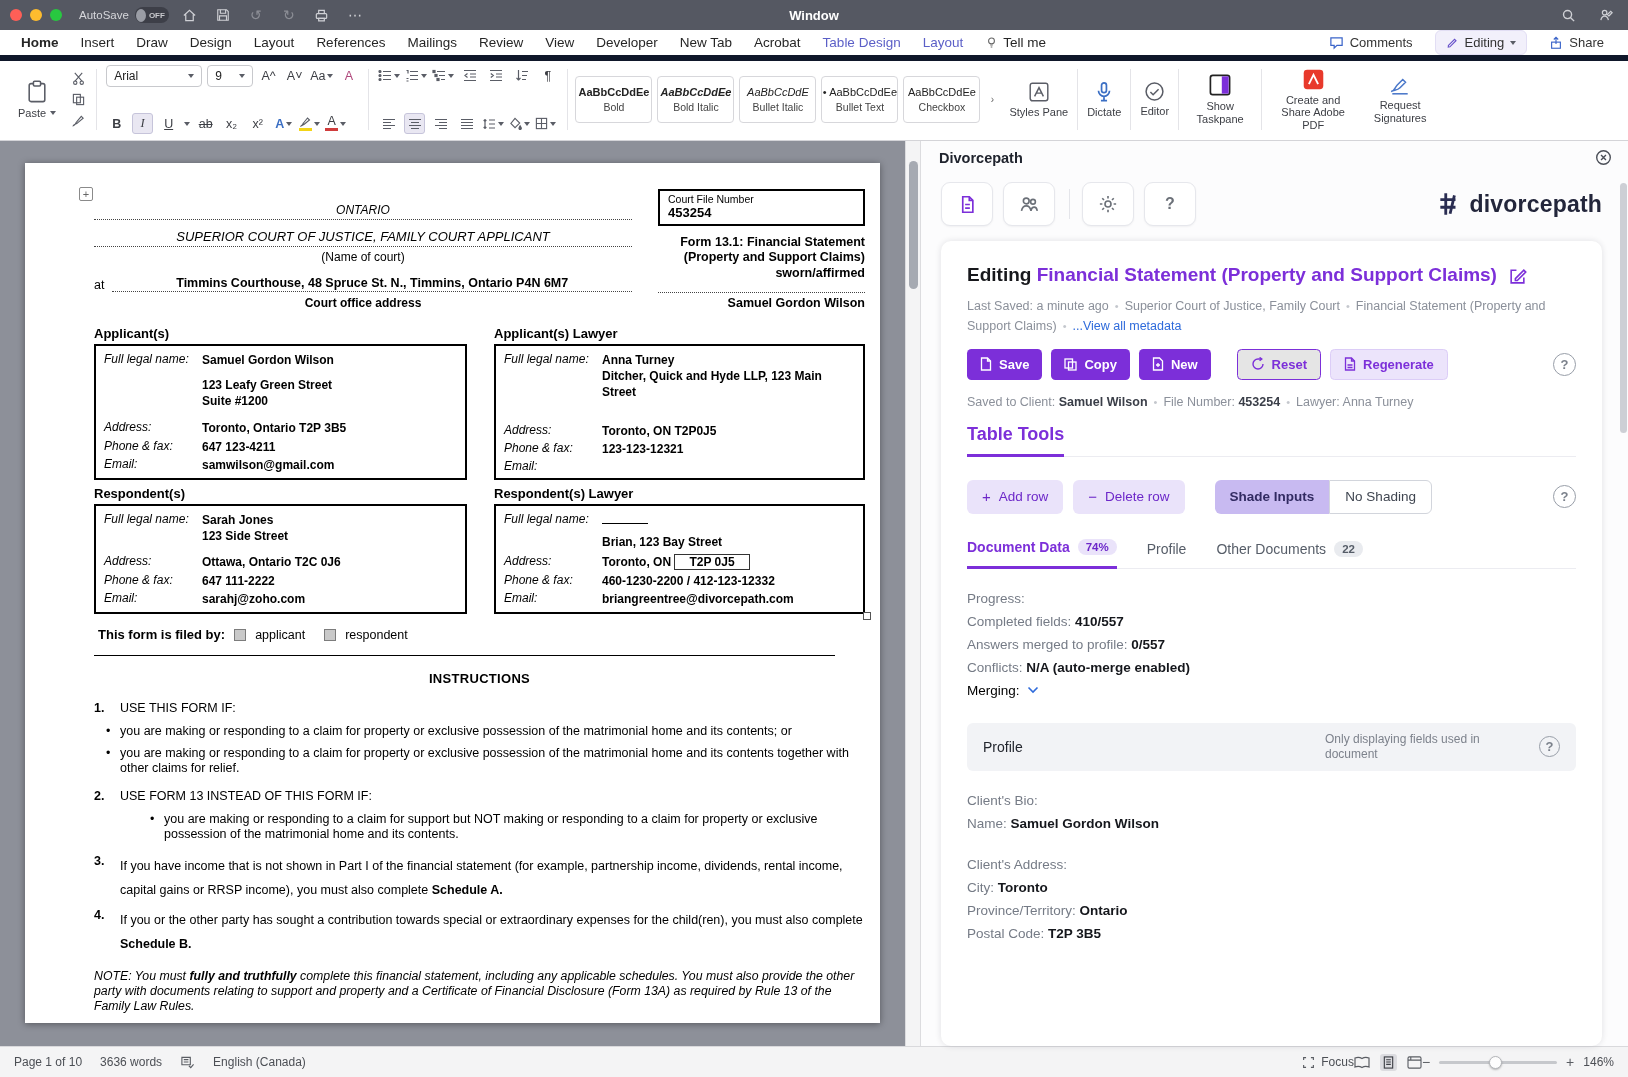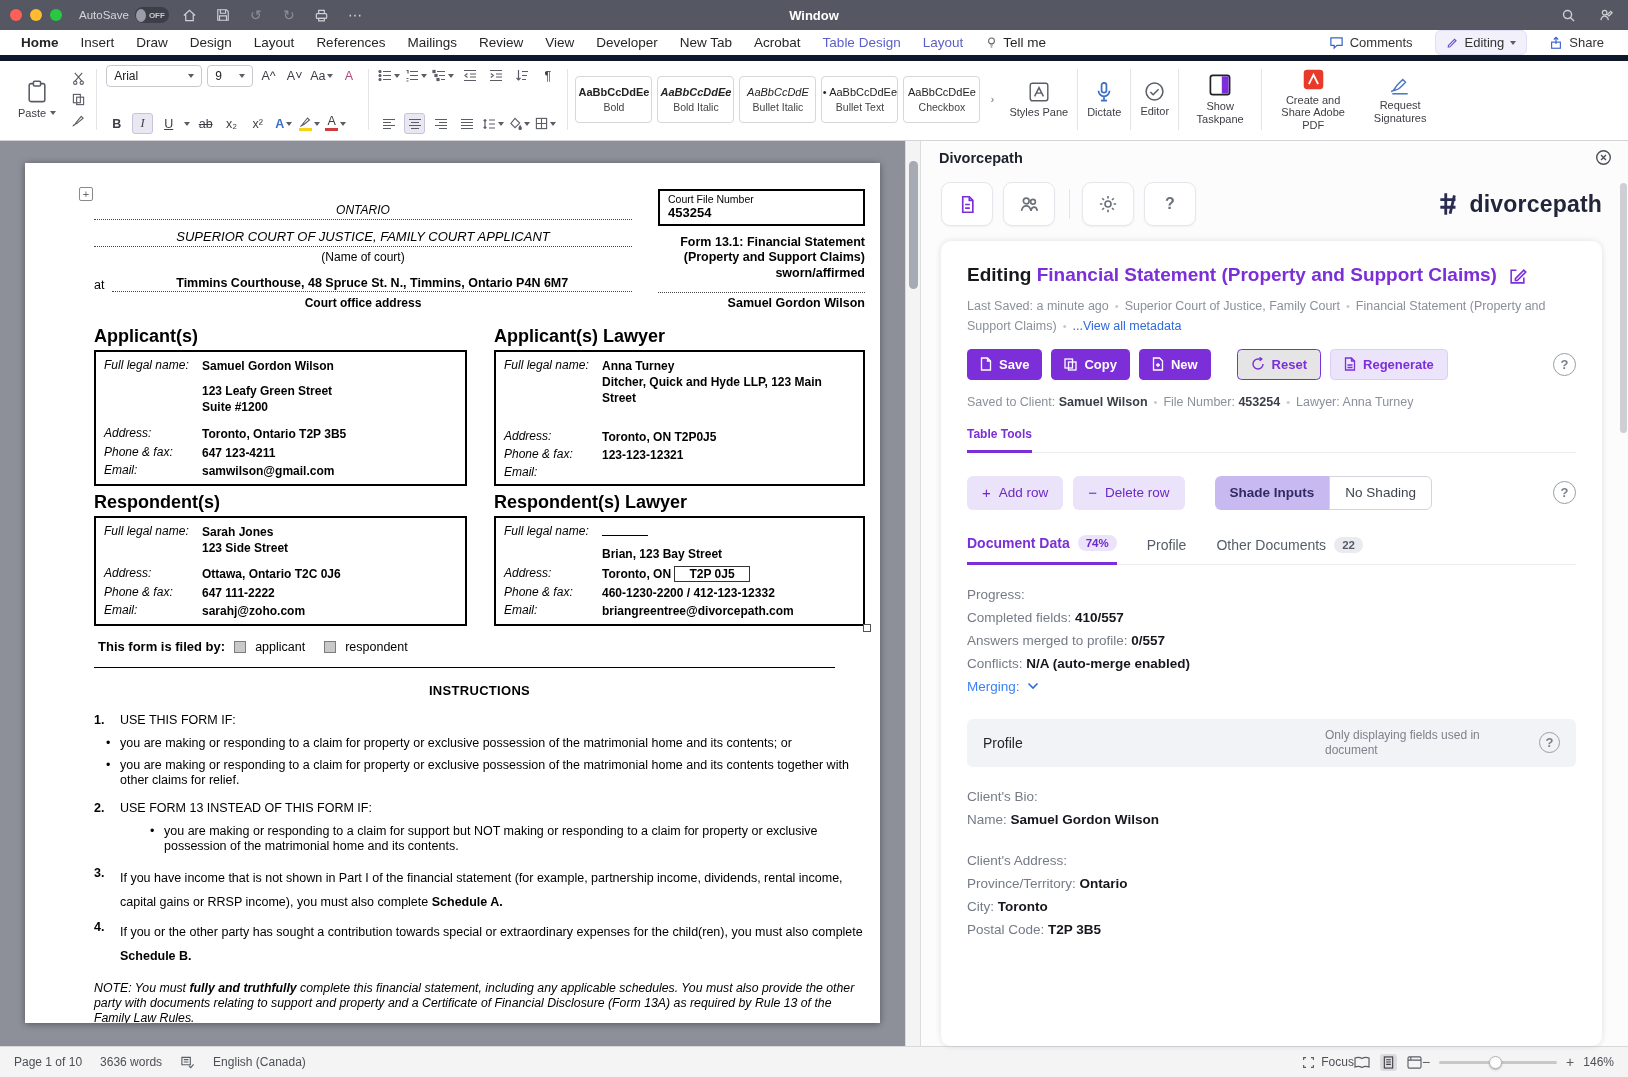--- a/index.html
+++ b/index.html
@@ -61,21 +61,21 @@
   .h-noc { text-align:center; font-size:12px; padding-top:3px; }
   .h-at { display:flex; align-items:flex-end; gap:8px; padding-top:12px; font-size:12.5px; }
   .h-addr { flex:1; text-align:center; font-weight:700; border-bottom:1px dotted #444; padding-bottom:1px; }
   .h-coa { text-align:center; font-weight:700; font-size:12px; padding-top:4px; }
   .cf-box { border:2px solid #000; padding:2px 8px 4px; }
   .cf-label { font-size:10.5px; font-weight:400; }
   .cf-num { font-size:13px; font-weight:700; }
   .form-title { margin-top:9px; text-align:right; font-weight:700; font-size:12.5px; line-height:1.22; }
   .sworn { margin-top:11px; border-top:1px dotted #444; padding-top:3px; text-align:right; font-weight:700; font-size:12.5px; }
   .pgrid { display:grid; grid-template-columns:373px 371px; column-gap:27px; margin-top:8px; position:relative; }
-  .phead { font-weight:700; font-size:18px; margin:8px 0 3px; }
+  .phead { font-weight:700; font-size:13px; margin:8px 0 3px; }
   .pbox { border:2px solid #000; padding:6px 8px 5px; display:flex; flex-direction:column; }
   .pbox.tall { min-height:136px; }
   .pbox.short { min-height:110px; }
   .prow { display:flex; margin-bottom:2px; }
   .grow { flex:1; }
   .plabel { width:98px; flex:none; font-style:italic; font-size:12px; }
   .pval { font-weight:700; font-size:12px; line-height:1.35; }
   .pre { white-space:pre-line; }
   .indent { margin-left:98px; }
   .blankline { display:inline-block; width:46px; border-bottom:1.2px solid #000; height:12px; }
@@ -119,34 +119,34 @@
   .link { color:#2f6bdb; }
   .btnrow { display:flex; align-items:center; gap:9px; margin-top:13px; }
   .btn { height:31px; border-radius:4.5px; display:flex; align-items:center; gap:7px; padding:0 13px; font-size:13px; font-weight:600; border:none; font-family:inherit; }
   .btn.solid { background:#7c2fd9; color:#fff; }
   .btn.outline { border:1.5px solid #7c2fd9; color:#7c2fd9; background:#e5e5e5; margin-left:17px; }
   .btn.soft { background:#ece4fb; color:#7c2fd9; border:1px solid #dccdf7; }
   .qmark { margin-left:auto; width:23px; height:23px; flex:none; border-radius:50%; border:1.5px solid #989ea8; color:#7b818b; display:flex; align-items:center; justify-content:center; font-size:13px; font-weight:700; }
   .savedline { margin-top:15px; font-size:12.5px; color:#8b909a; }
   .savedline b { color:#3a3e48; }
   .tt-bar { margin-top:15px; border-bottom:1px solid #ececf1; }
-  .tt-tab { display:inline-block; color:#7c2fd9; font-size:12px; font-weight:600; padding-bottom:9px; border-bottom:3px solid #7c2fd9; margin-bottom:-1px; }
+  .tt-tab { display:inline-block; color:#7c2fd9; font-size:18px; font-weight:600; padding-bottom:9px; border-bottom:3px solid #7c2fd9; margin-bottom:-1px; }
   .rowtools { display:flex; align-items:center; margin-top:23px; }
   .pill { height:34px; display:flex; align-items:center; gap:8px; padding:0 15px; font-size:13.5px; border-radius:6px; border:none; font-family:inherit; }
   .pill.lav { background:#eae3fa; color:#6d28c9; margin-right:10px; font-weight:500; }
   .pill.shade { background:#c8baf1; color:#322b62; font-weight:600; border-radius:6px 0 0 6px; margin-left:20px; }
   .pill.noshade { background:#fff; border:1px solid #d2d5dc; color:#3f4550; border-radius:0 6px 6px 0; font-weight:500; }
   .tabs2 { display:flex; align-items:flex-end; gap:30px; margin-top:25px; border-bottom:1px solid #ececf1; }
   .t2 { padding-bottom:11px; font-size:14px; color:#565d68; display:flex; align-items:center; gap:8px; }
   .t2.active { color:#7c2fd9; font-weight:600; border-bottom:3px solid #7c2fd9; margin-bottom:-1px; }
   .badge { background:#eae3fa; color:#6d28c9; font-size:11.5px; font-weight:600; border-radius:10px; padding:2px 8px; }
   .badge.gray { background:#e9ebef; color:#565d68; }
   .progress { margin-top:18px; font-size:13.5px; color:#757b86; line-height:23px; }
   .progress b { color:#15171c; }
-  .merging { color:#3b82f6; display:inline-flex; align-items:center; gap:7px; }
+  .merging { color:#000000; display:inline-flex; align-items:center; gap:7px; }
   .profilebar { margin-top:21px; background:#f2f3f6; border-radius:6px; min-height:48px; display:flex; align-items:center; padding:7px 16px; }
   .pb-title { font-size:14px; color:#23262e; }
   .pb-note { margin-left:auto; width:200px; font-size:12px; color:#7d828c; line-height:15px; }
   .bio { margin-top:18px; font-size:13.5px; color:#757b86; line-height:23px; }
   .bio b { color:#15171c; }
   .win-scroll { position:absolute; right:1px; top:42px; width:7px; height:860px; }
   .win-thumb { width:7px; height:250px; border-radius:4px; background:#cdcfd5; }
 
   
   .statusbar { flex:0 0 31px; background:#f4f4f5; border-top:1px solid #d9d9dc; display:flex; align-items:center; padding:0 14px; font-size:12px; color:#4c4f55; gap:18px; }
@@ -864,22 +864,22 @@
         <span class="qmark" style="margin-left:14px;width:21px;height:21px;">?</span>
       </div>
 
       <div class="bio">
         <div>Client's Bio:</div>
         <div><span>Name: </span><b>Samuel Gordon Wilson</b></div>
       </div>
 
       <div class="bio">
         <div>Client's Address:</div>
+        <div><span>City: </span><b>Toronto</b></div>
         <div><span>Province/Territory: </span><b>Ontario</b></div>
-        <div><span>City: </span><b>Toronto</b></div>
         <div><span>Postal Code: </span><b>T2P 3B5</b></div>
       </div>
     </div>
 
     <div class="win-scroll">
         <div class="win-thumb"></div>
       </div>
   </div>
 </div>
 

